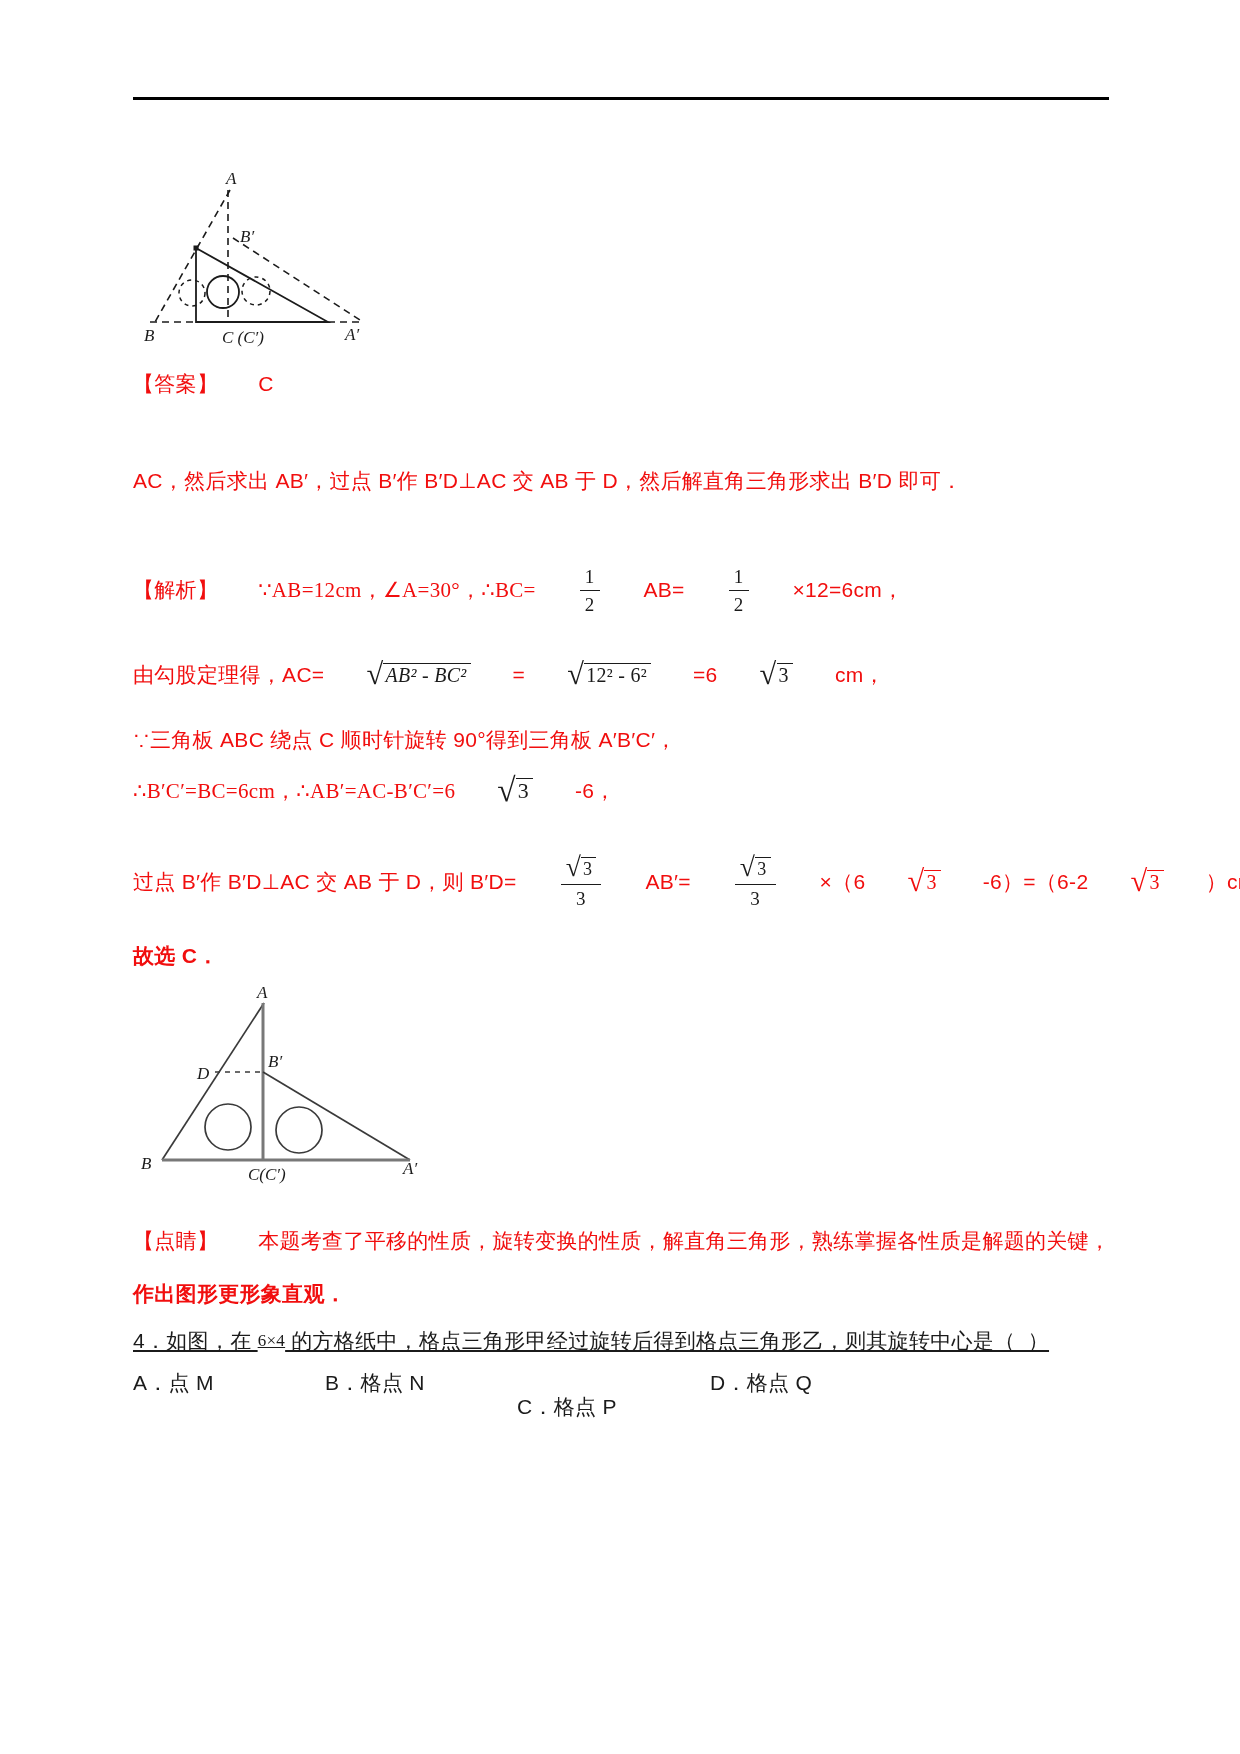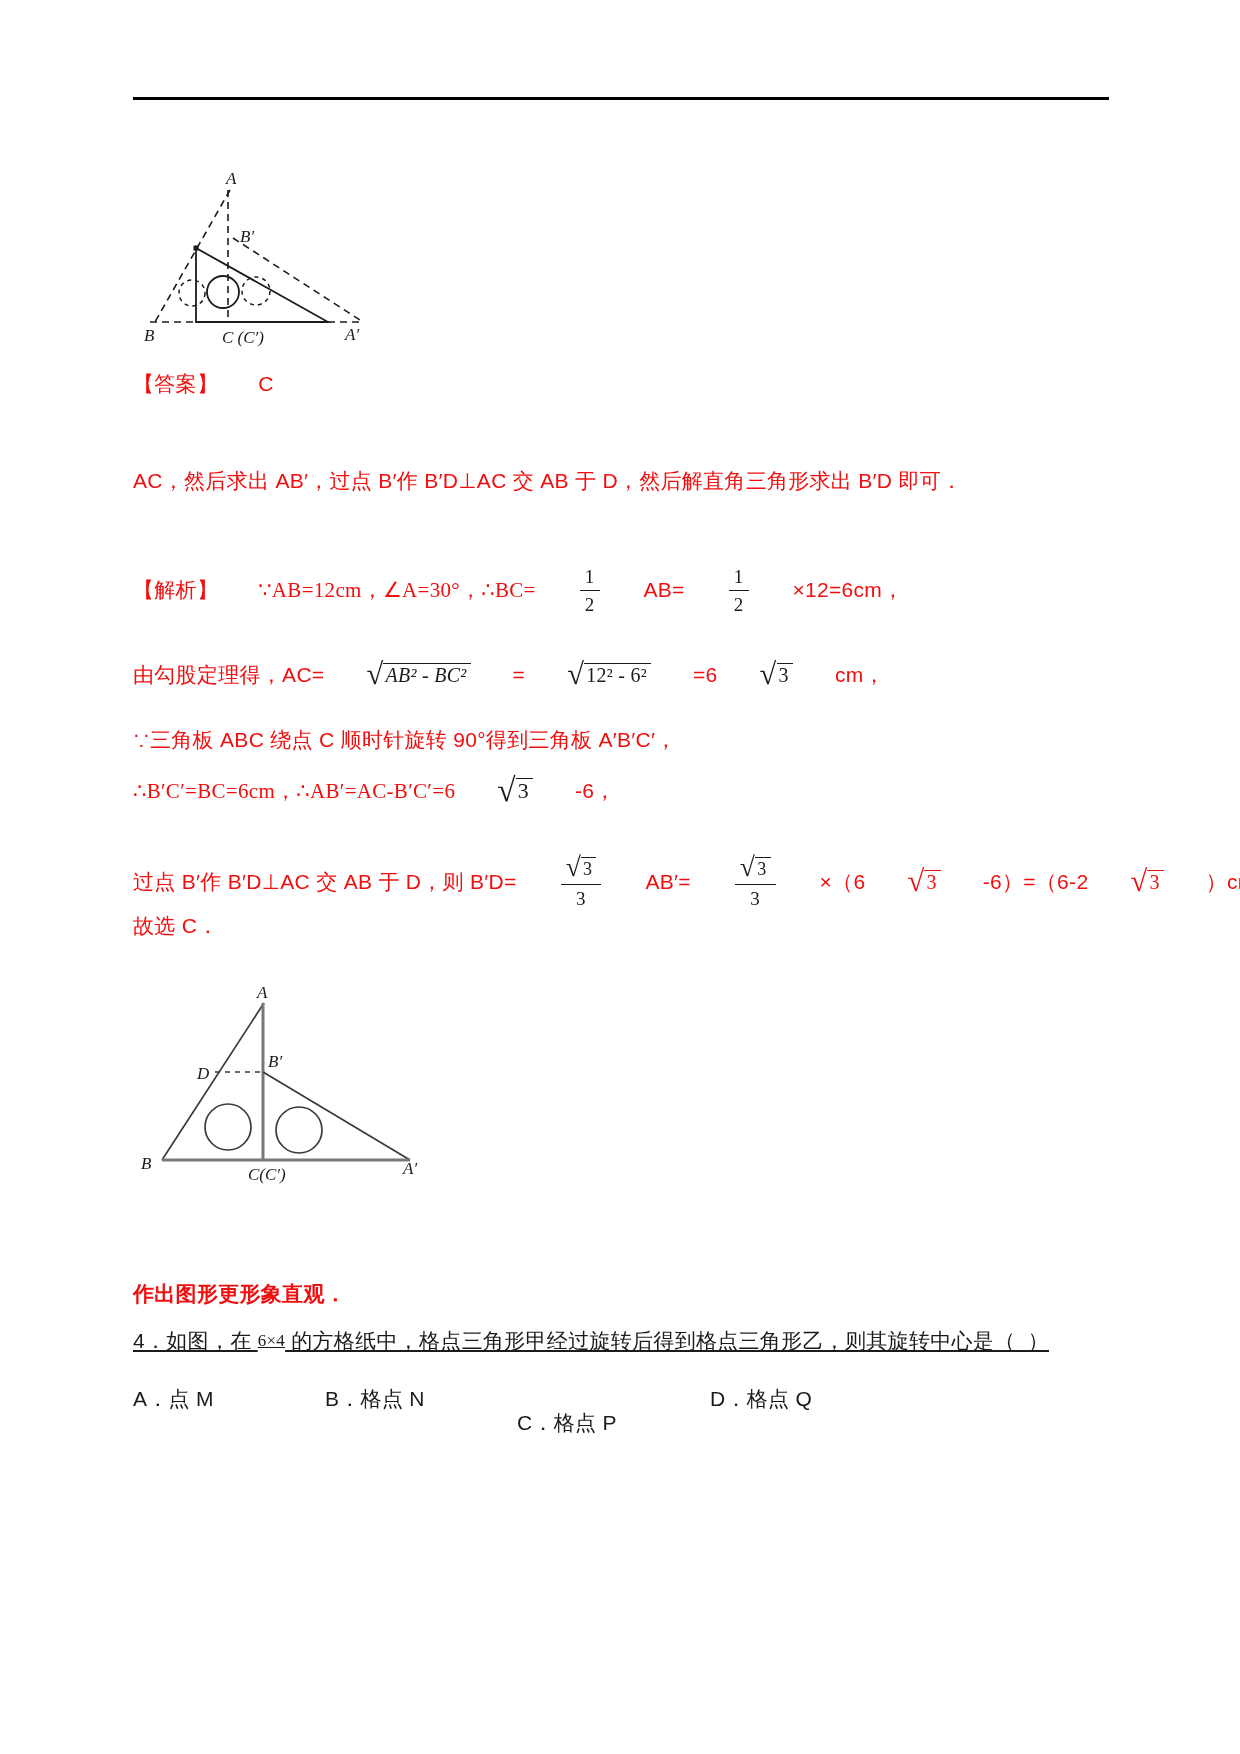--- a/index.html
+++ b/index.html
@@ -25,21 +25,21 @@
   .frac .den { padding-top:4px; }
   .sqrt {
     display:inline-flex; align-items:flex-start;
     font-family:"Liberation Serif", serif; color:#1b1b1b; line-height:1; margin:0 2px;
   }
   .sqrt .sign { font-size:1.45em; line-height:0.8; transform:translateY(-1px); }
   .sqrt .rad  { border-top:1.7px solid currentColor; padding:2px 4px 0 2px; font-size:0.95em; }
   .sqrt.redrt { color:#f10e0e; }
   .fig { position:absolute; }
   .fig text { font-family:"Liberation Serif", serif; font-style:italic; fill:#1b1b1b; font-size:17px; }
-  .opt { position:absolute; top:16px; white-space:pre; }
+  .opt { position:absolute; top:0; white-space:pre; }
 </style>
 </head>
 <body>
 
 <div class="page">
 
   <div class="divider"></div>
 
   <svg class="fig" style="left:130px; top:140px;" width="240" height="208" viewBox="0 0 240 208">
 
@@ -84,40 +84,43 @@
   </div>
 
   <div class="line red" style="top:768px; height:46px;">
     <span class="serif">∴B′C′=BC=6cm，∴AB′=AC-B′C′=6</span><span class="sqrt" style="font-size:23px;"><span class="sign">√</span><span class="rad">3</span></span><span>-6，</span>
   </div>
 
   <div class="line red" style="top:843px; height:78px;">
     <span>过点 B′作 B′D⊥AC 交 AB 于 D，则 B′D=</span><span class="frac"><span class="num"><span class="sqrt" style="margin:0;"><span class="sign">√</span><span class="rad">3</span></span></span><span class="den">3</span></span><span>AB′=</span><span class="frac"><span class="num"><span class="sqrt" style="margin:0;"><span class="sign">√</span><span class="rad">3</span></span></span><span class="den">3</span></span><span>×（6</span><span class="sqrt redrt"><span class="sign">√</span><span class="rad">3</span></span><span>-6）=（6-2</span><span class="sqrt redrt"><span class="sign">√</span><span class="rad">3</span></span><span>）cm．</span>
   </div>
 
-  <div class="line red" style="top:912px;">
+  <div class="line red" style="top:942px;font-weight:bold;">
     <span>故选 C．</span>
   </div>
 
   <svg class="fig" style="left:133px; top:972px;" width="300" height="212" viewBox="0 0 300 212">
     <path d="M131,31 L29,188" stroke="#3a3a3a" stroke-width="1.7" fill="none"></path>
     <path d="M130,31 L130,188" stroke="#787878" stroke-width="3" fill="none"></path>
     <path d="M130,100 L277,188" stroke="#3a3a3a" stroke-width="1.7" fill="none"></path>
     <path d="M29,188 L277,188" stroke="#787878" stroke-width="3" fill="none"></path>
     <path d="M82,100 L127,100" stroke="#3a3a3a" stroke-width="1.7" stroke-dasharray="5 5" fill="none"></path>
     <circle cx="95" cy="155" r="23" stroke="#3a3a3a" stroke-width="1.7" fill="none"></circle>
     <circle cx="166" cy="158" r="23" stroke="#3a3a3a" stroke-width="1.7" fill="none"></circle>
     <text x="124" y="26">A</text>
     <text x="64" y="107">D</text>
     <text x="135" y="95">B′</text>
     <text x="8" y="197">B</text>
     <text x="115" y="208">C(C′)</text>
     <text x="270" y="202">A′</text>
   </svg>
 
+  <div class="line red" style="top:1227px;">
+    <span>【点睛】</span><span>本题考查了平移的性质，旋转变换的性质，解直角三角形，熟练掌握各性质是解题的关键，</span>
+  </div>
   <div class="line red" style="top:1280px;font-weight:bold;">
     <span>作出图形更形象直观．</span>
   </div>
 
   <div class="line blk" style="top:1327px;">
     <span>4．如图，在 </span><span class="serif" style="font-size:17px;">6×4</span><span> 的方格纸中，格点三角形甲经过旋转后得到格点三角形乙，则其旋转中心是（  ）</span>
   </div>
 
   <div class="line blk" style="top:1369px; width:976px;">
     <span class="opt" style="left:0px;">A．点 M</span>

